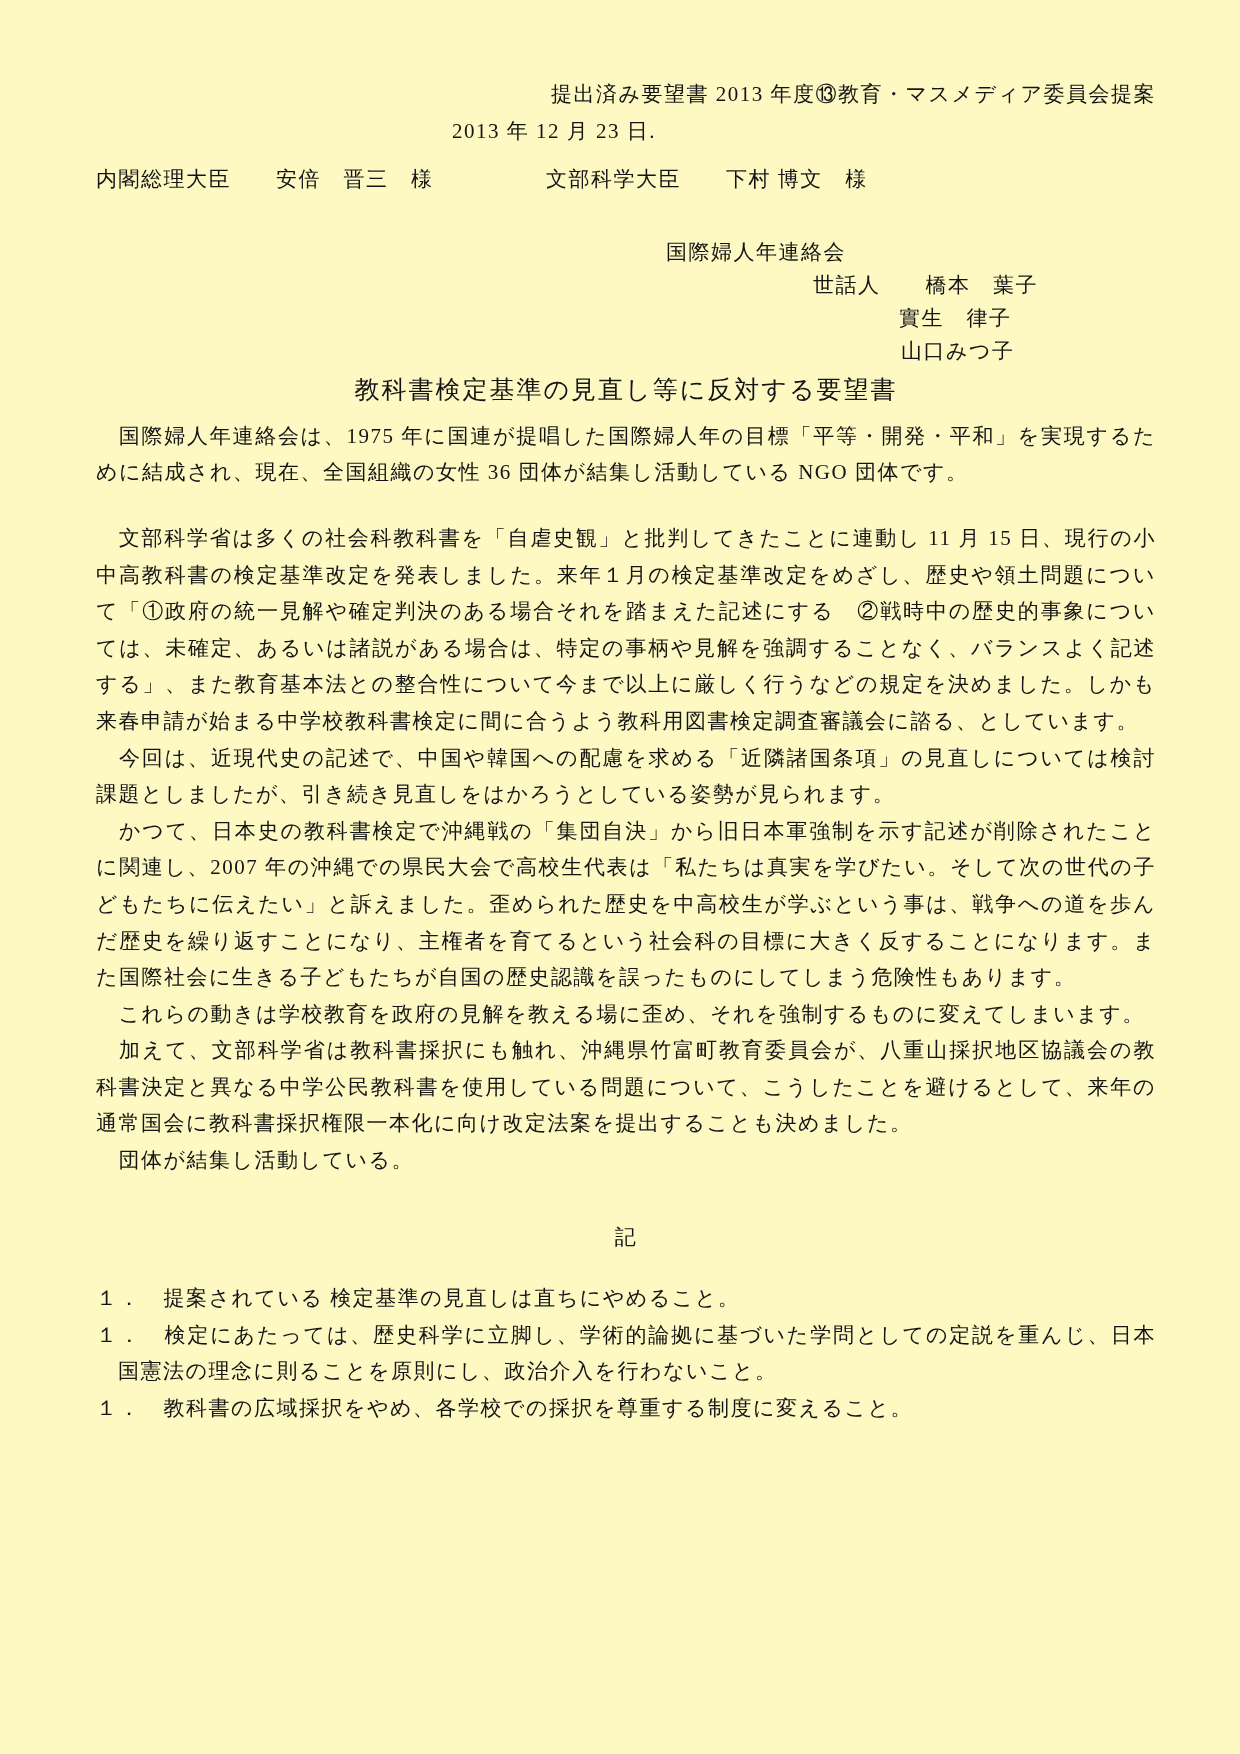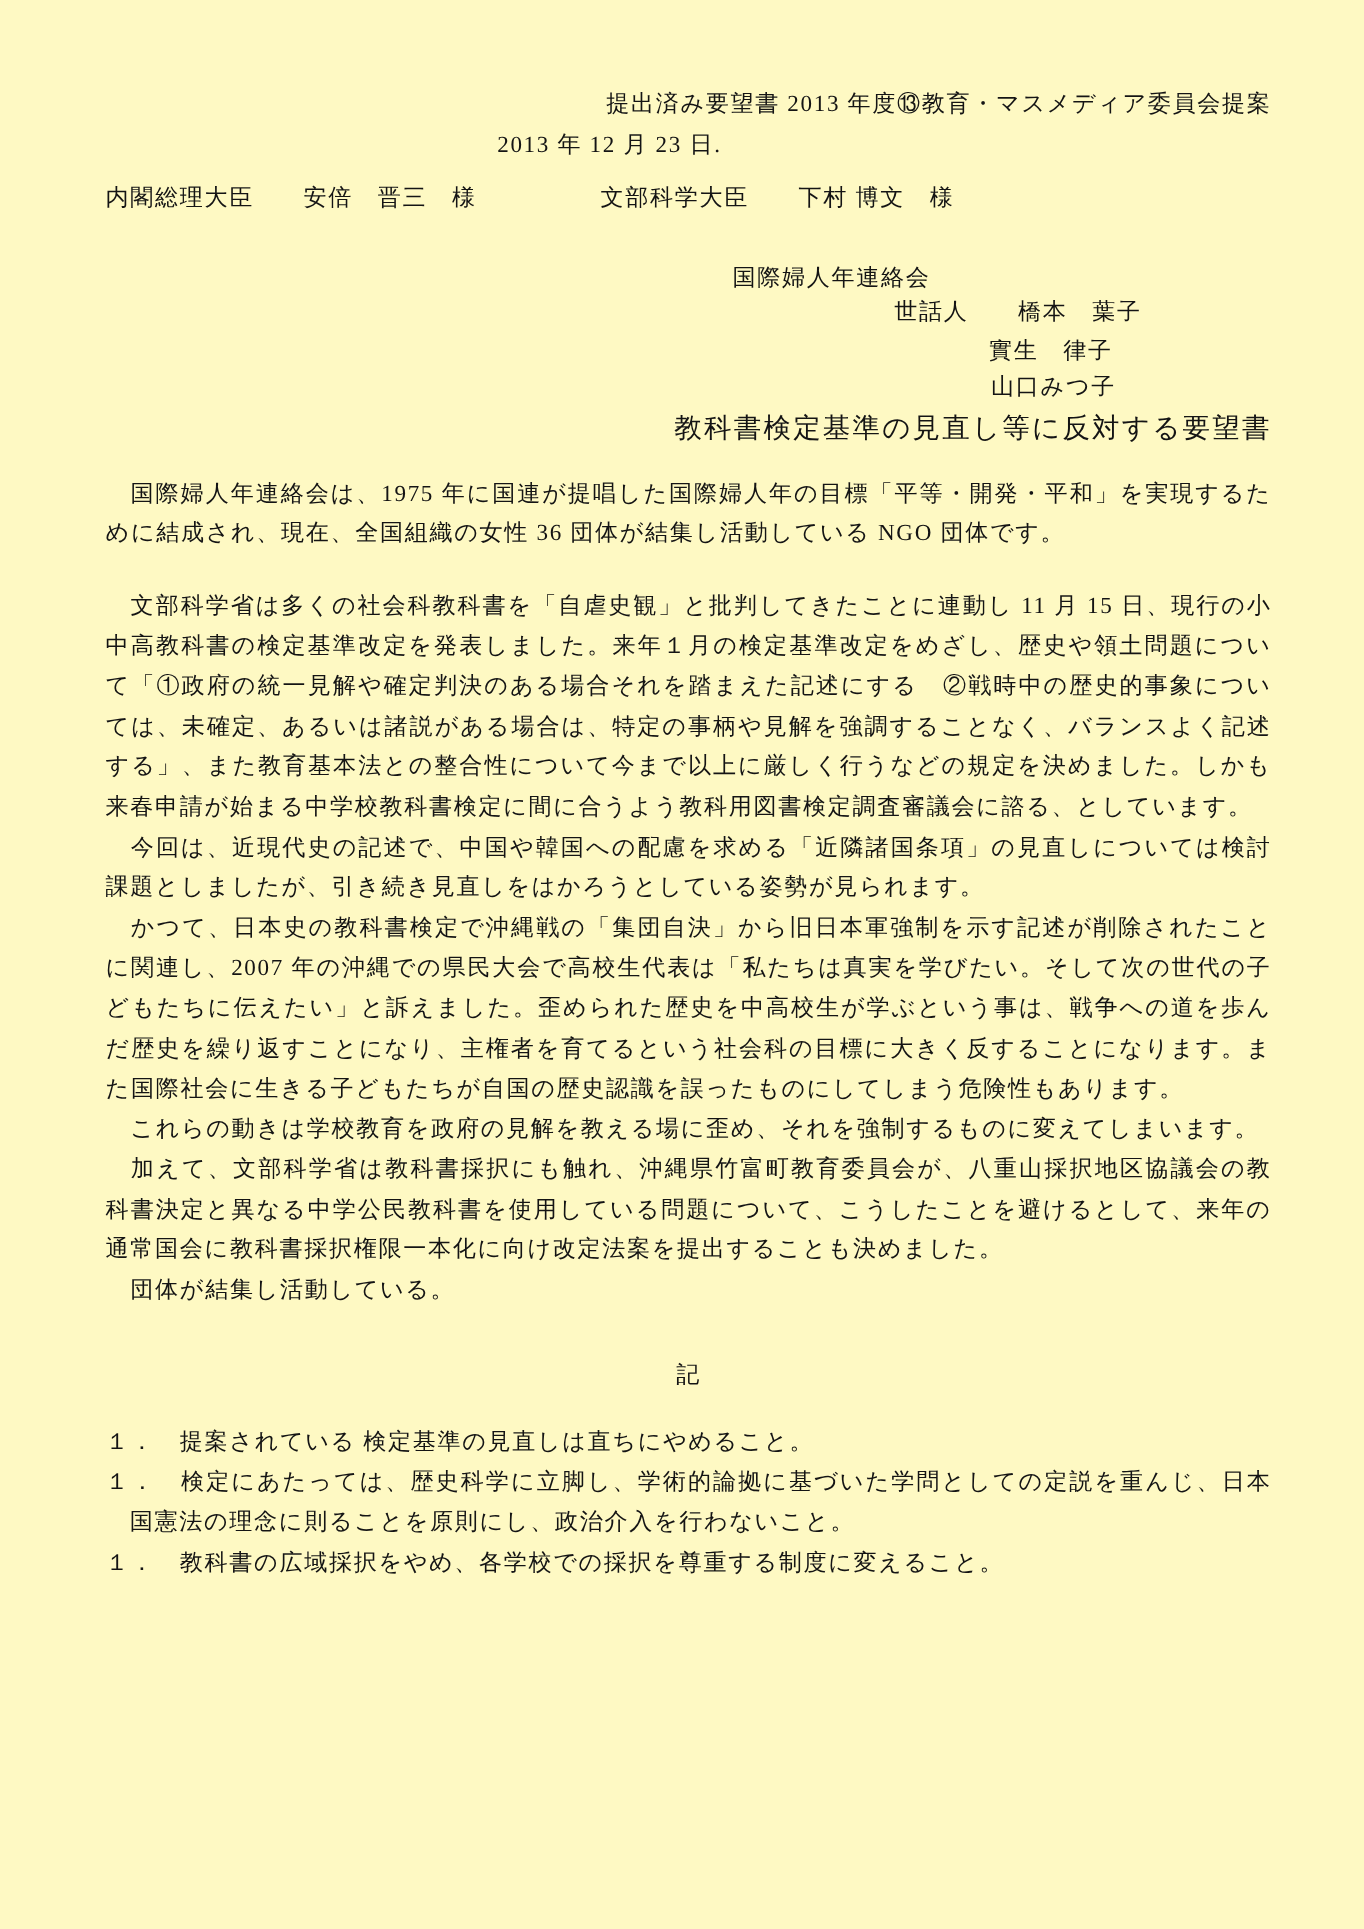--- a/index.html
+++ b/index.html
@@ -30,33 +30,33 @@
     padding-right: 144px;
   }
   .addressees {
     margin-top: 12px;
   }
   .sender-block {
     margin-top: 38px;
     line-height: 33px;
   }
   .sender-org       { margin-left: 570px; }
-  .sender-caretaker { margin-left: 717px; font-family: Liberation Mono, monospace; }
+  .sender-caretaker { margin-left: 717px; }
   .sender-member2   { margin-left: 803px; }
   .sender-member3   { margin-left: 805px; }
   .doc-title {
     font-size: 25px;
     font-weight: normal;
-    text-align: right;
+    text-align: center;
     letter-spacing: 2px;
     line-height: 44px;
     margin: 0;
   }
   .doc-body {
-    margin-top: 18px;
+    margin-top: 6px;
   }
   .para {
     margin: 0;
     text-align: justify;
   }
   .para.gap-after {
     margin-bottom: 29px;
   }
   .ki-marker {
     text-align: center;

